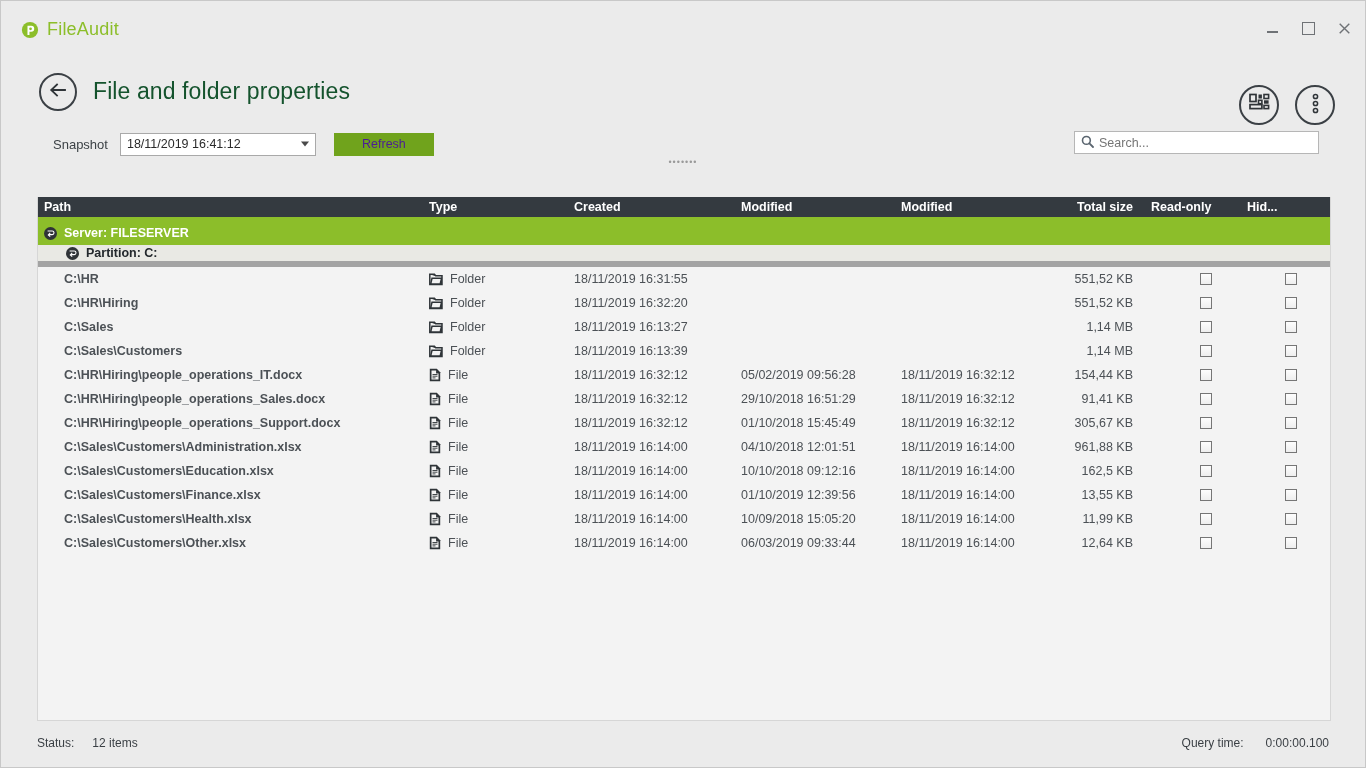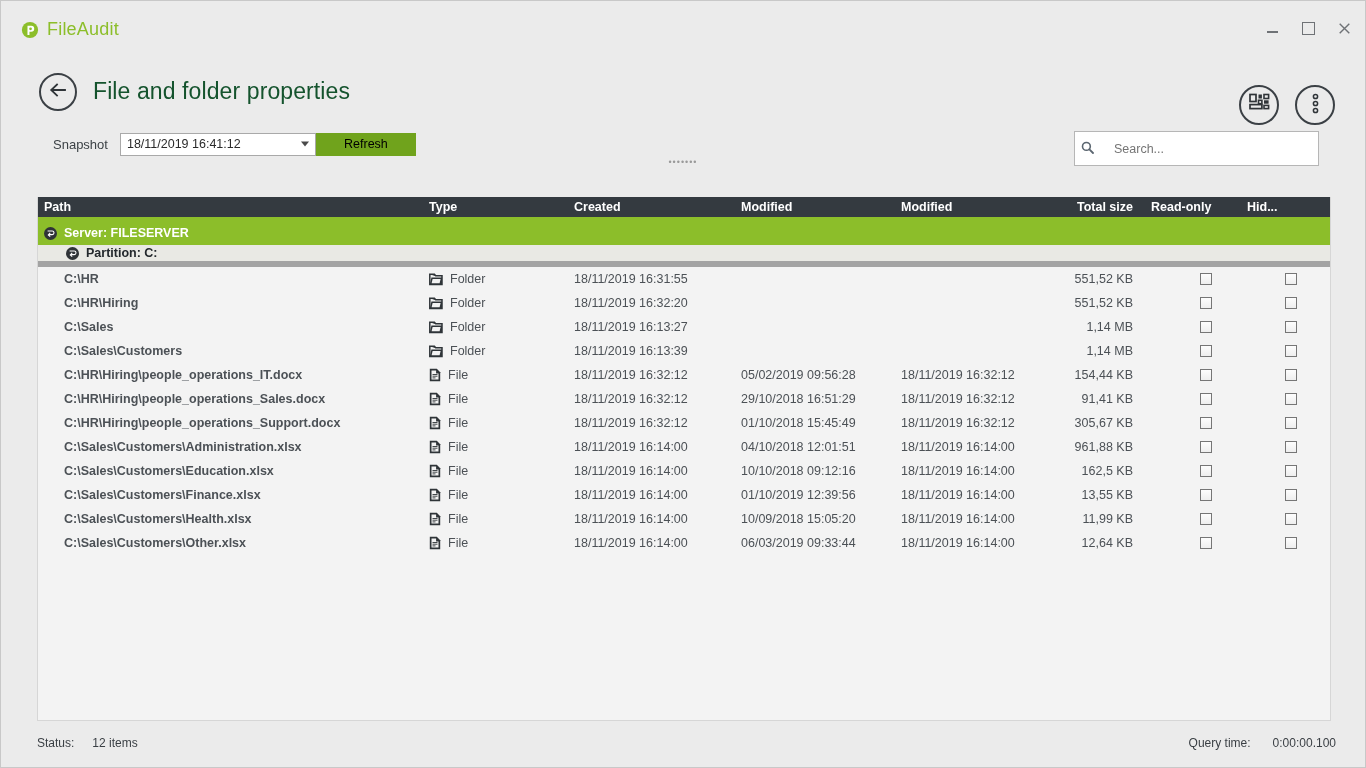--- a/index.html
+++ b/index.html
@@ -104,36 +104,37 @@
   }
   .snapshot-select .caret {
     position: absolute; right: 6px; top: 50%;
     transform: translateY(-50%);
     width: 0; height: 0;
     border-left: 4px solid transparent;
     border-right: 4px solid transparent;
     border-top: 5px solid #4a4a4a;
   }
   .refresh-btn {
+    margin-left: 18px;
     width: 100px; height: 23px;
     background: #70a31c;
-    color: #000000;
+    color: #4c1d95;
     font-size: 12.5px;
     border: none;
     display: flex; align-items: center; justify-content: center;
     cursor: pointer;
     font-family: "Liberation Sans", sans-serif;
   }
   .search-box {
     position: absolute; right: 46px; top: 6px;
-    width: 245px; height: 35px;
+    width: 245px; height: 23px;
     background: #fff;
     border: 1px solid #b6b6b6;
     display: flex; align-items: center;
-    padding: 0 6px; gap: 20px;
+    padding: 0 6px; gap: 5px;
   }
   .search-box input {
     border: none; outline: none;
     font-size: 12.5px;
     color: #8b8b8b;
     width: 100%;
     font-family: "Liberation Sans", sans-serif;
     background: transparent;
   }
   .grip {
@@ -211,21 +212,21 @@
     border: 1px solid #767676;
     background: linear-gradient(#fdfdfd,#eeeeee);
     display: block;
     margin-left: 49px;
   }
   .c-hid .chk { margin-left: 38px; }
 
   
   .statusbar {
     position: absolute;
-    left: 36px; right: 29px; bottom: 14px;
+    left: 36px; right: 36px; bottom: 14px;
     height: 20px;
     display: flex; align-items: center;
     font-size: 12px; color: #3a3f44;
   }
   .status-left { display: flex; gap: 18px; }
   .status-right { margin-left: auto; display: flex; gap: 22px; }
 </style>
 </head>
 <body>
 

